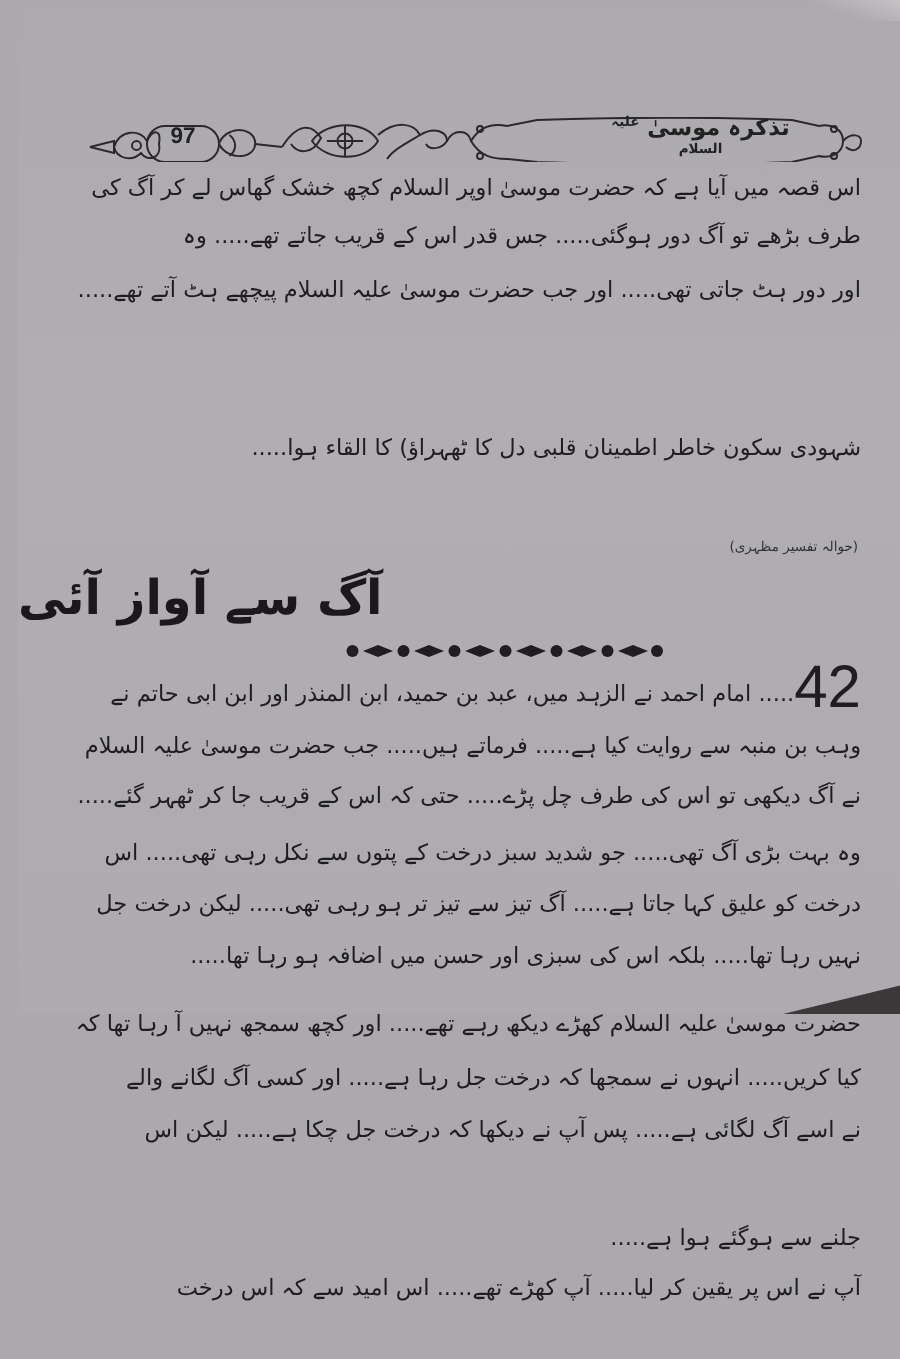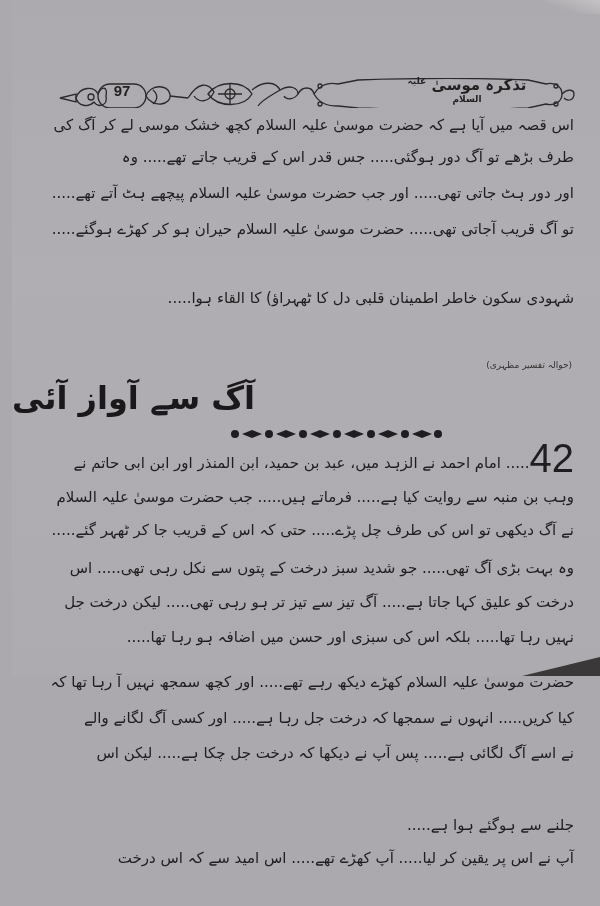--- a/index.html
+++ b/index.html
@@ -148,24 +148,23 @@
         <circle cx="498" cy="26" r="2"></circle>
       </g>
     </svg>
   </div>
   <div class="page-number">97</div>
   <div class="running-title">
     <span>تذکرہ موسیٰ</span>
     <span class="honorific">علیہ السلام</span>
   </div>
 
-  <div class="text-line" style="top:115px">اس قصہ میں آیا ہے کہ حضرت   موسیٰ علیہ السلام کچھ خشک موسی لے کر آگ کی</div>
+  <div class="text-line" style="top:115px">اس قصہ میں آیا ہے کہ حضرت   موسیٰ اوپر السلام کچھ خشک گھاس لے کر آگ کی</div>
   <div class="text-line" style="top:147px">طرف بڑھے تو آگ دور ہوگئی..... جس قدر اس کے قریب جاتے تھے..... وہ</div>
   <div class="text-line" style="top:183px">اور دور ہٹ جاتی تھی..... اور جب حضرت   موسیٰ علیہ السلام پیچھے ہٹ آتے تھے.....</div>
-  <div class="text-line" style="top:219px">تو آگ قریب آجاتی تھی.....   حضرت موسیٰ علیہ السلام حیران ہو کر کھڑے ہوگئے.....</div>
   <div class="text-line" style="top:288px">شہودی سکون خاطر اطمینان قلبی دل کا ٹھہراؤ) کا القاء ہوا.....</div>
   <div class="text-line cite" style="top:343px; right:40px">(حوالہ تفسیر مظہری)</div>
 
   <div class="section-title">آگ سے آواز آئی</div>
   <svg class="divider" viewBox="0 0 212 10">
     <g fill="#1f1d1f">
       <circle cx="5" cy="5" r="4"></circle>
       <path d="M12 5 L22 1 L32 5 L22 9 Z"></path>
       <circle cx="39" cy="5" r="4"></circle>
       <path d="M46 5 L56 1 L66 5 L56 9 Z"></path>

